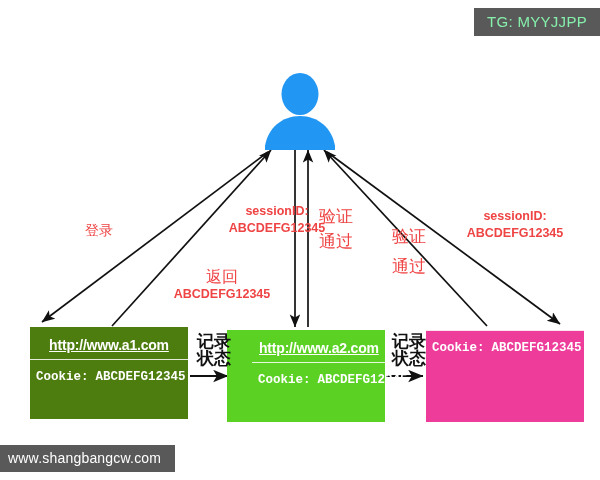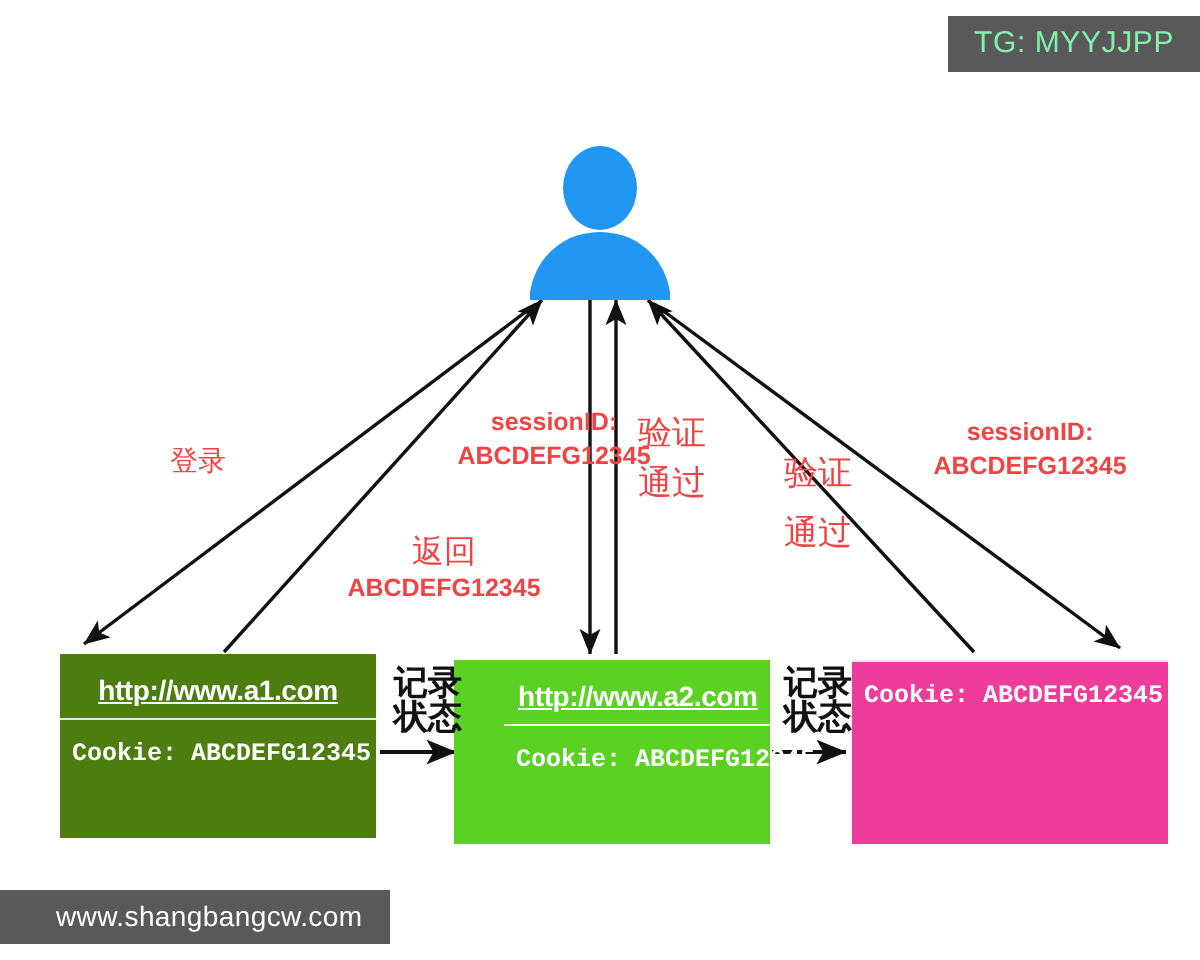--- a/index.html
+++ b/index.html
@@ -19,21 +19,21 @@
     background:#595959;color:#86efac;
     font-size:15px;letter-spacing:.3px;
     padding:5px 13px 6px 13px;
     white-space:nowrap;
   }
   
   #watermark{
     position:absolute;left:0;bottom:8px;
     background:#595959;color:#ffffff;
     font-size:14px;letter-spacing:.2px;
-    padding:5px 14px 6px 28px;
+    padding:5px 14px 6px 8px;
     white-space:nowrap;
     text-align:right;
   }
 
   
   #user-label{
     position:absolute;left:248px;top:44px;width:104px;
     text-align:center;font-size:19px;color:#111;font-weight:400;
   }
   #user-figure{position:absolute;left:262px;top:72px;width:76px;height:78px;}

